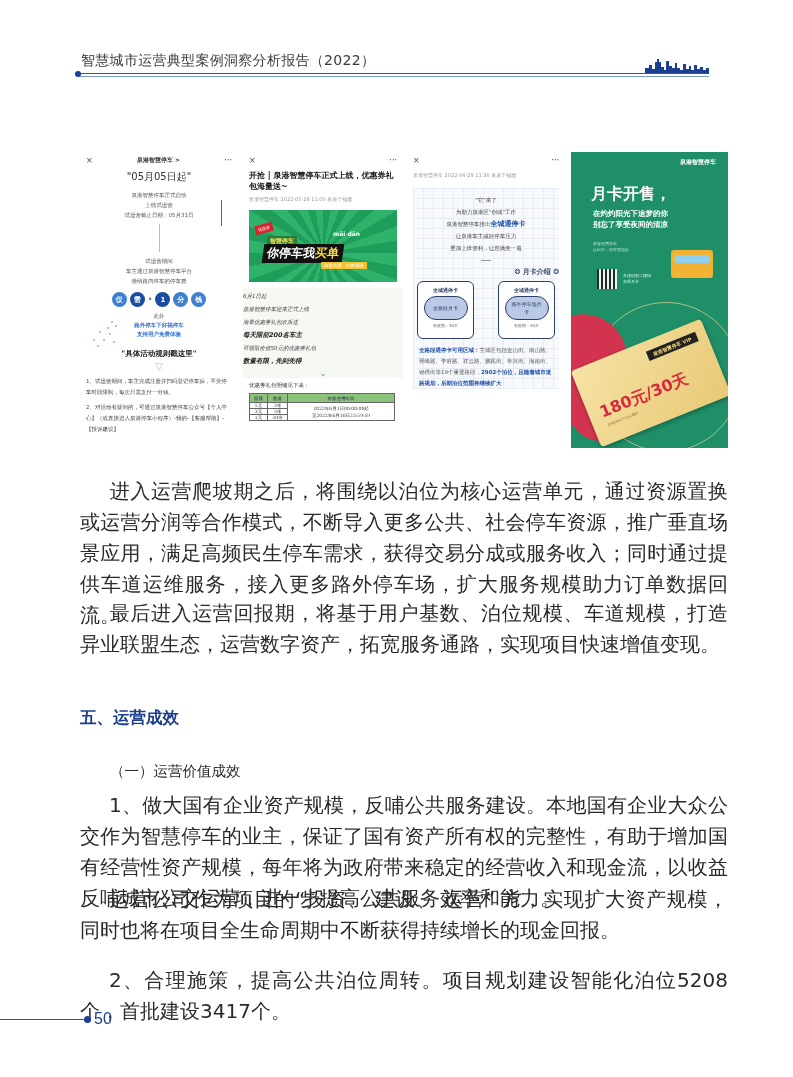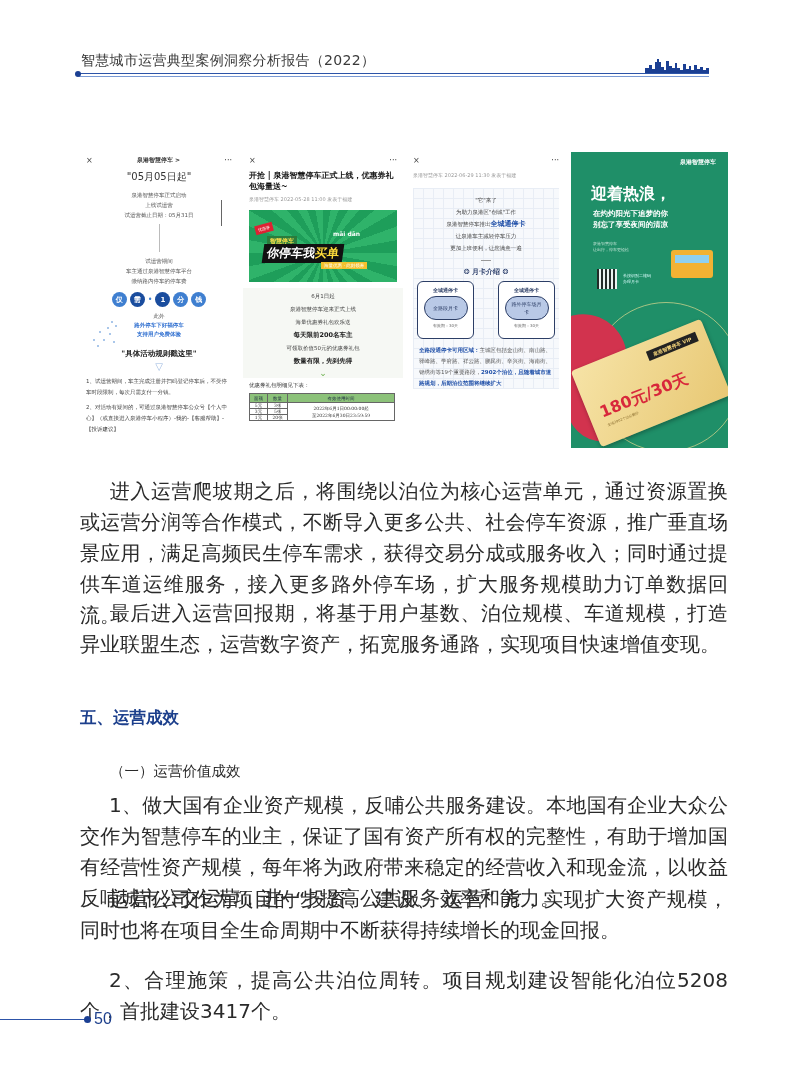--- a/index.html
+++ b/index.html
@@ -48,34 +48,34 @@
   .art-meta { font-size: 5px; color: #999; padding: 0 6px; margin-top: 4px; }
   .s2 .banner { margin: 8px 6px 0; height: 72px; position: relative; overflow: hidden;
     background: repeating-conic-gradient(from 0deg at 50% 60%, #1e9e5a 0deg 10deg, #2fb36a 10deg 20deg); }
   .s2 .banner .brand { position: absolute; left: 18px; top: 26px; background: #2a7d3c; color: #ffe24a; font-size: 6px; padding: 1px 3px; font-weight: bold; }
   .s2 .banner .main { position: absolute; left: 14px; top: 34px; background: #111; color: #fff; font-size: 12px; font-weight: bold; padding: 1px 4px; transform: skewX(-8deg); }
   .s2 .banner .main span { color: #ffde3b; }
   .s2 .banner .pin { position: absolute; left: 84px; top: 20px; color: #fff; font-size: 6px; font-weight: bold; }
   .s2 .banner .tag { position: absolute; left: 72px; top: 52px; background: #f5c12e; color: #fff; font-size: 4.5px; padding: 1px 3px; }
   .s2 .banner .red { position: absolute; left: 6px; top: 14px; background: #d23; color: #fff; font-size: 4px; padding: 2px 3px; transform: rotate(-15deg); }
   .s2 .sec { background: #f6f8f4; margin-top: 6px; padding-top: 2px; }
-  .s2 .l { font-size: 5.5px; text-align: center; line-height: 13px; color: #444; }
+  .s2 .l { font-size: 5.5px; line-height: 13px; color: #444; font-style: italic; }
   .s2 .l.b { font-weight: bold; font-size: 6.5px; color: #222; }
   .s2 .chev { text-align: center; color: #6ab04c; font-size: 9px; }
   .s2 .tcap { font-size: 5.5px; color: #333; padding: 0 6px; margin-top: 4px; }
   .s2 table { border-collapse: collapse; margin: 4px 6px 0; width: 146px; font-size: 4.5px; font-family: "DejaVu Serif", serif; }
   .s2 th { background: #8cc27a; color: #234; font-weight: normal; border: 1px solid #666; height: 9px; }
   .s2 td { border: 1px solid #666; text-align: center; height: 5px; line-height: 5px; color: #333; }
 
   
   .s3 .panel { margin: 10px 6px 0; padding-top: 6px; }
   .s3 .l { font-size: 5.5px; text-align: center; line-height: 12px; color: #444; }
   .s3 .l .hl { color: #1f4fa8; font-weight: bold; font-size: 7px; }
   .s3 .dash { width: 10px; height: 1px; background: #999; margin: 6px auto; }
-  .s3 .sech { font-size: 7px; text-align: center; color: #2b3e6a; font-weight: bold; margin-top: 2px; }
+  .s3 .sech { font-size: 7px; text-align: right; color: #2b3e6a; font-weight: bold; margin-top: 2px; }
   .s3 .cards { display: flex; justify-content: space-between; padding: 0 4px; margin-top: 4px; }
   .s3 .card { width: 57px; height: 58px; border: 1.5px solid #2c3e66; border-radius: 6px; background: #fff; text-align: center; padding-top: 5px; }
   .s3 .card .ct { font-size: 5px; color: #2c3e66; font-weight: bold; }
   .s3 .card .pill { margin: 3px auto 0; width: 44px; height: 24px; border-radius: 12px; background: #b9c9e6; border: 1px solid #2c3e66; font-size: 5px; color: #2c3e66; display: flex; align-items: center; justify-content: center; line-height: 8px; padding: 0 4px; }
   .s3 .card .ft { font-size: 4px; color: #666; margin-top: 3px; }
   .s3 .desc { font-size: 5.5px; color: #555; line-height: 11px; padding: 0 6px; margin-top: 6px; }
   .s3 .desc b { color: #1f4fa8; }
 
   
   .s4 .logo { position: absolute; right: 12px; top: 6px; color: #fff; font-size: 6px; font-weight: bold; }
@@ -234,21 +234,21 @@
         <div class="pill">路外停车场月卡</div>
         <div class="ft">有效期：30天</div>
       </div>
     </div>
     <div class="desc"><b>全路段通停卡可用区域：</b><span>主城区包括金山街、南山路、驿峰路、学府路、祥云路、鹏民街、辛兴街、海南街、锦绣街等19个重要路段，</span><b>2902个泊位，且随着城市道路规划，后期泊位范围将继续扩大</b></div>
   </div>
 </div>
 
 <div class="shot s4">
   <div class="logo">泉港智慧停车</div>
-  <div class="h1">迎着热浪，</div>
+  <div class="h1">月卡开售，</div>
   <div class="h2">
       <div>在灼灼阳光下追梦的你</div>
       <div>别忘了享受夜间的清凉</div>
     </div>
   <div class="small">
       <div>泉港智慧停车</div>
       <div>让出行，停车更轻松</div>
     </div>
   <div class="bus"></div>
   <div class="qr"></div>

